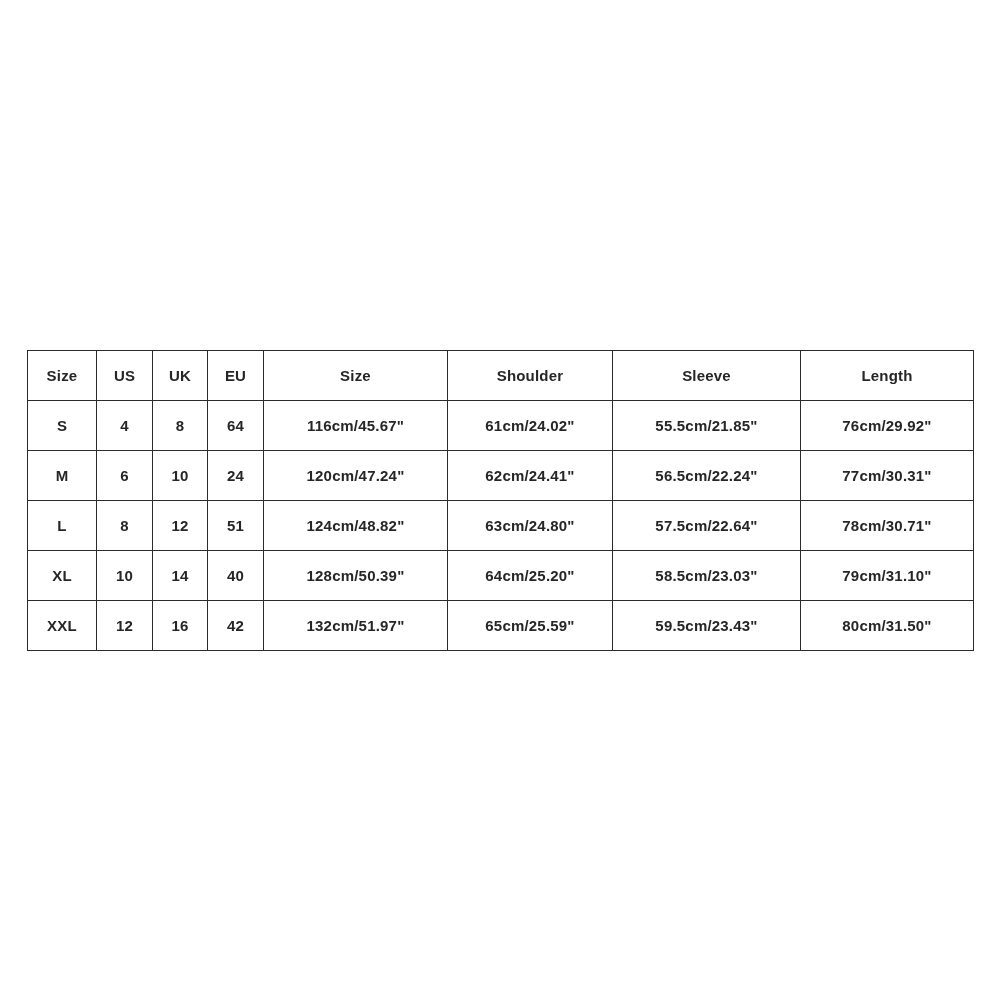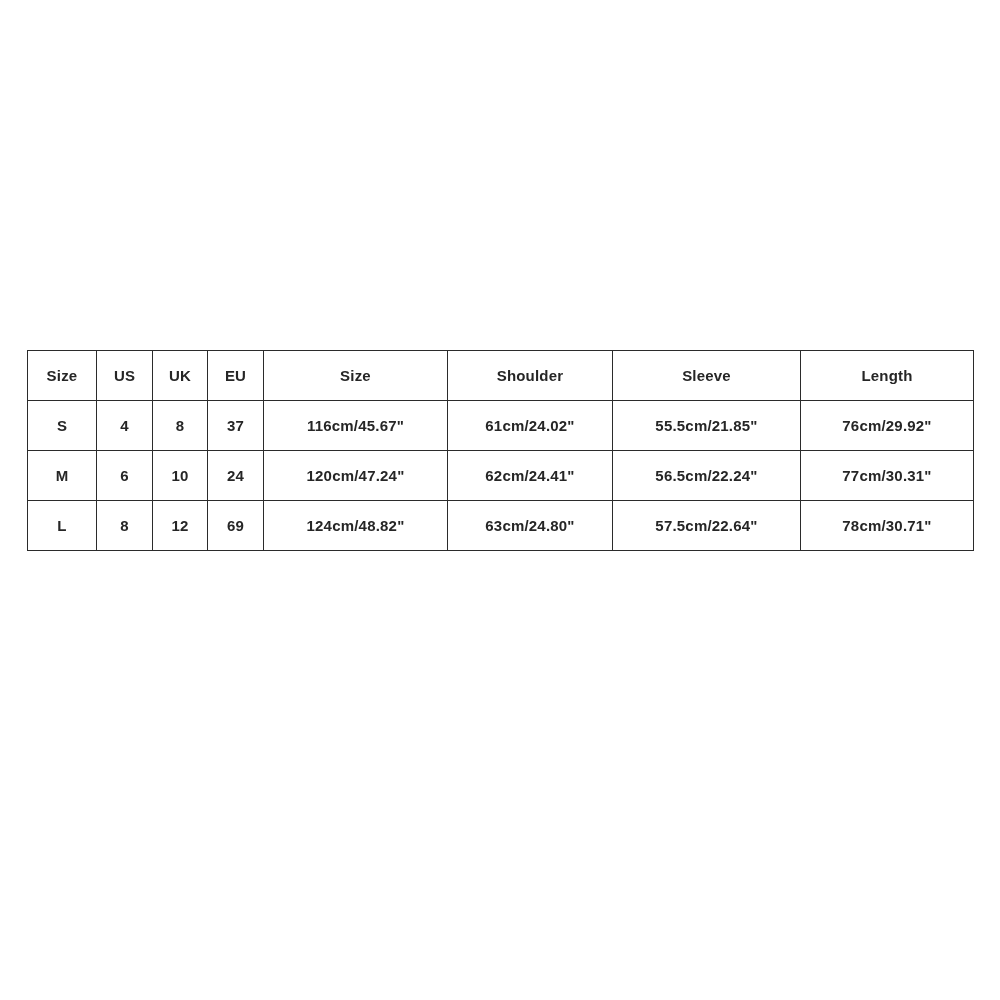--- a/index.html
+++ b/index.html
@@ -65,41 +65,61 @@
         <th>Shoulder</th>
         <th>Sleeve</th>
         <th>Length</th>
       </tr>
     </thead>
     <tbody>
       <tr>
         <td>S</td>
         <td>4</td>
         <td>8</td>
-        <td>37</td>
+        <td>64</td>
         <td>116cm/45.67"</td>
         <td>61cm/24.02"</td>
         <td>55.5cm/21.85"</td>
         <td>76cm/29.92"</td>
       </tr>
       <tr>
         <td>M</td>
         <td>6</td>
         <td>10</td>
         <td>24</td>
         <td>120cm/47.24"</td>
         <td>62cm/24.41"</td>
         <td>56.5cm/22.24"</td>
         <td>77cm/30.31"</td>
       </tr>
       <tr>
         <td>L</td>
         <td>8</td>
         <td>12</td>
-        <td>69</td>
+        <td>51</td>
         <td>124cm/48.82"</td>
         <td>63cm/24.80"</td>
         <td>57.5cm/22.64"</td>
         <td>78cm/30.71"</td>
+      </tr>
+      <tr>
+        <td>XL</td>
+        <td>10</td>
+        <td>14</td>
+        <td>40</td>
+        <td>128cm/50.39"</td>
+        <td>64cm/25.20"</td>
+        <td>58.5cm/23.03"</td>
+        <td>79cm/31.10"</td>
+      </tr>
+      <tr>
+        <td>XXL</td>
+        <td>12</td>
+        <td>16</td>
+        <td>42</td>
+        <td>132cm/51.97"</td>
+        <td>65cm/25.59"</td>
+        <td>59.5cm/23.43"</td>
+        <td>80cm/31.50"</td>
       </tr>
     </tbody>
   </table>
 </div>
 
 </body></html>

